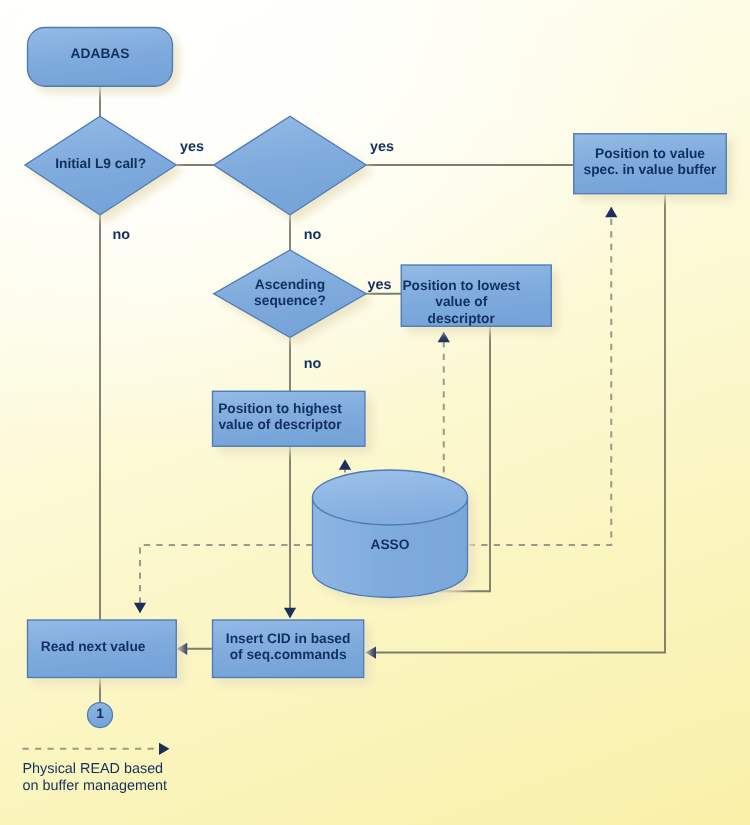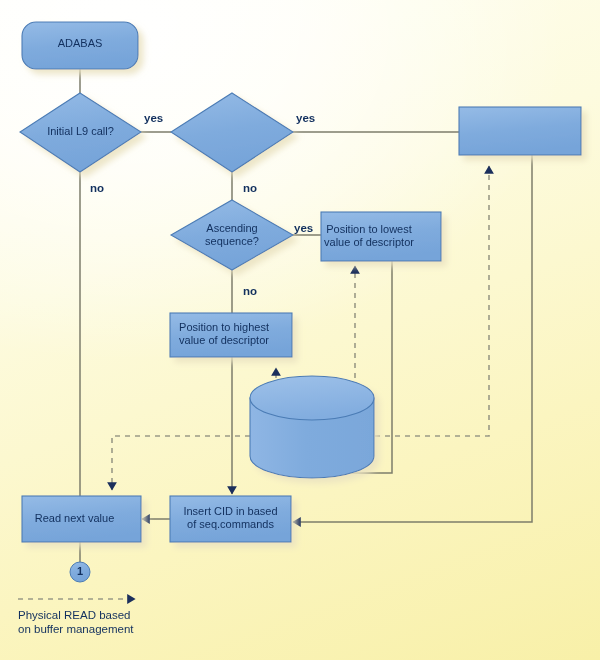--- a/index.html
+++ b/index.html
@@ -25,21 +25,21 @@
   }
   svg.layer {
     position: absolute;
     left: 0; top: 0;
     width: 600px;
     height: 660px;
   }
   .lbl {
     position: absolute;
     color: #12305e;
-    font-weight: normal;
+    font-weight: bold;
     font-size: 11px;
     line-height: 13px;
     text-align: center;
     white-space: pre-line;
     pointer-events: none;
   }
   .branch-lbl {
     position: absolute;
     color: #12305e;
     font-weight: bold;
@@ -175,27 +175,30 @@
   </svg>
 
   <div class="lbl" style="left:22px; top:37px; width:116px;">ADABAS</div>
 
   <div class="lbl" style="left:20px; top:125px; width:121px;">Initial L9 call?</div>
 
 
   <div class="lbl" style="left:171px; top:222px; width:122px;">Ascending
 sequence?</div>
 
+  <div class="lbl" style="left:459px; top:117px; width:122px;">Position to value
+spec. in value buffer</div>
 
   <div class="lbl" style="left:321px; top:223px; width:96px;">Position to lowest
 value of descriptor</div>
 
   <div class="lbl" style="left:170px; top:321px; width:108px;">Position to highest
 value of descriptor</div>
 
+  <div class="lbl" style="left:250px; top:430px; width:124px;">ASSO</div>
 
   <div class="lbl" style="left:22px; top:512px; width:105px;">Read next value</div>
 
   <div class="lbl" style="left:170px; top:505px; width:121px;">Insert CID in based
 of seq.commands</div>
 
   <div class="circ-lbl" style="left:70px; top:565px; width:20px;">1</div>
 
   <div class="branch-lbl" style="left:144px; top:112px;">yes</div>
 

